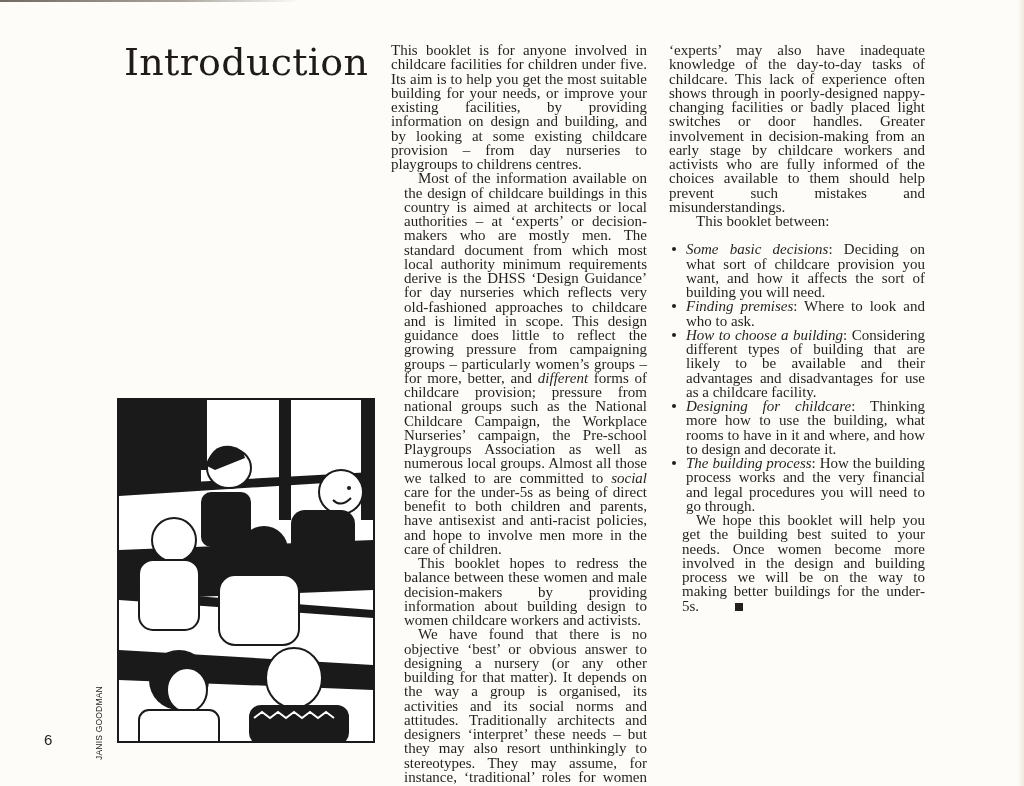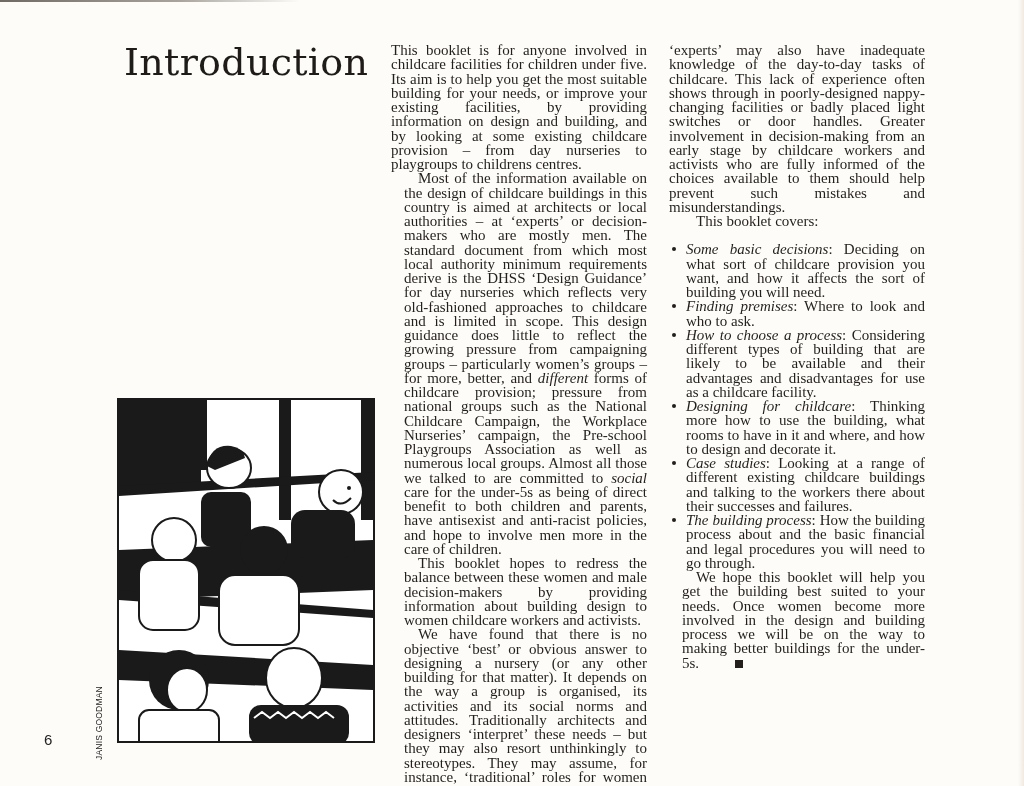--- a/index.html
+++ b/index.html
@@ -120,23 +120,22 @@
 
 <div class="col col-2">
   <p>This booklet is for anyone involved in childcare facilities for children under five. Its aim is to help you get the most suitable building for your needs, or improve your existing facilities, by providing information on design and building, and by looking at some existing childcare provision – from day nurseries to playgroups to childrens centres.</p>
   <p class="indent"><span>Most of the information available on the design of childcare buildings in this country is aimed at architects or local authorities – at ‘experts’ or decision-makers who are mostly men. The standard document from which most local authority minimum requirements derive is the DHSS ‘Design Guidance’ for day nurseries which reflects very old-fashioned approaches to childcare and is limited in scope. This design guidance does little to reflect the growing pres­sure from campaigning groups – particularly women’s groups – for more, better, and </span><em>different</em><span> forms of childcare provision; pressure from national groups such as the National Childcare Campaign, the Workplace Nurseries’ campaign, the Pre-school Playgroups Association as well as numerous local groups. Almost all those we talked to are committed to </span><em>social</em><span> care for the under-5s as being of direct benefit to both children and parents, have anti­sexist and anti-racist policies, and hope to involve men more in the care of children.</span></p>
   <p class="indent">This booklet hopes to redress the balance between these women and male decision-makers by providing information about building design to women childcare workers and activists.</p>
   <p class="indent">We have found that there is no objective ‘best’ or obvious answer to designing a nursery (or any other building for that matter). It depends on the way a group is organised, its activities and its social norms and attitudes. Traditionally architects and designers ‘interpret’ these needs – but they may also resort unthinkingly to stereo­types. They may assume, for instance, ‘tradi­tional’ roles for women as workers and parents, or design around old-fashioned approaches to childcare, or literally ‘build in’ hierarchical management patterns. As many childcare workers have found, architects and other</p>
 </div>
 
 <div class="col col-3">
   <p>‘experts’ may also have inadequate knowledge of the day-to-day tasks of childcare. This lack of experience often shows through in poorly-designed nappy-changing facilities or badly placed light switches or door handles. Greater involvement in decision-making from an early stage by childcare workers and activists who are fully informed of the choices available to them should help prevent such mistakes and misunderstandings.</p>
-  <p class="indent">This booklet covers:</p>
+  <p class="indent">This booklet between:</p>
   <ul class="bullets">
     <li><span class="dot"></span><em>Some basic decisions</em><span>: Deciding on what sort of childcare provision you want, and how it affects the sort of building you will need.</span></li>
     <li><span class="dot"></span><em>Finding premises</em><span>: Where to look and who to ask.</span></li>
-    <li><span class="dot"></span><em>How to choose a process</em><span>: Considering different types of building that are likely to be available and their advantages and disad­vantages for use as a childcare facility.</span></li>
+    <li><span class="dot"></span><em>How to choose a building</em><span>: Considering different types of building that are likely to be available and their advantages and disad­vantages for use as a childcare facility.</span></li>
     <li><span class="dot"></span><em>Designing for childcare</em><span>: Thinking more how to use the building, what rooms to have in it and where, and how to design and decorate it.</span></li>
-    <li><span class="dot"></span><em>Case studies</em><span>: Looking at a range of different existing childcare buildings and talking to the workers there about their successes and failures.</span></li>
-    <li><span class="dot"></span><em>The building process</em><span>: How the building process about and the basic financial and legal procedures you will need to go through.</span></li>
+    <li><span class="dot"></span><em>The building process</em><span>: How the building process works and the very financial and legal procedures you will need to go through.</span></li>
   </ul>
   <p class="indent closing"><span>We hope this booklet will help you get the building best suited to your needs. Once women become more involved in the design and building process we will be on the way to making better buildings for the under-5s.</span><span class="end-mark"></span></p>
 </div>
 
 </body></html>

